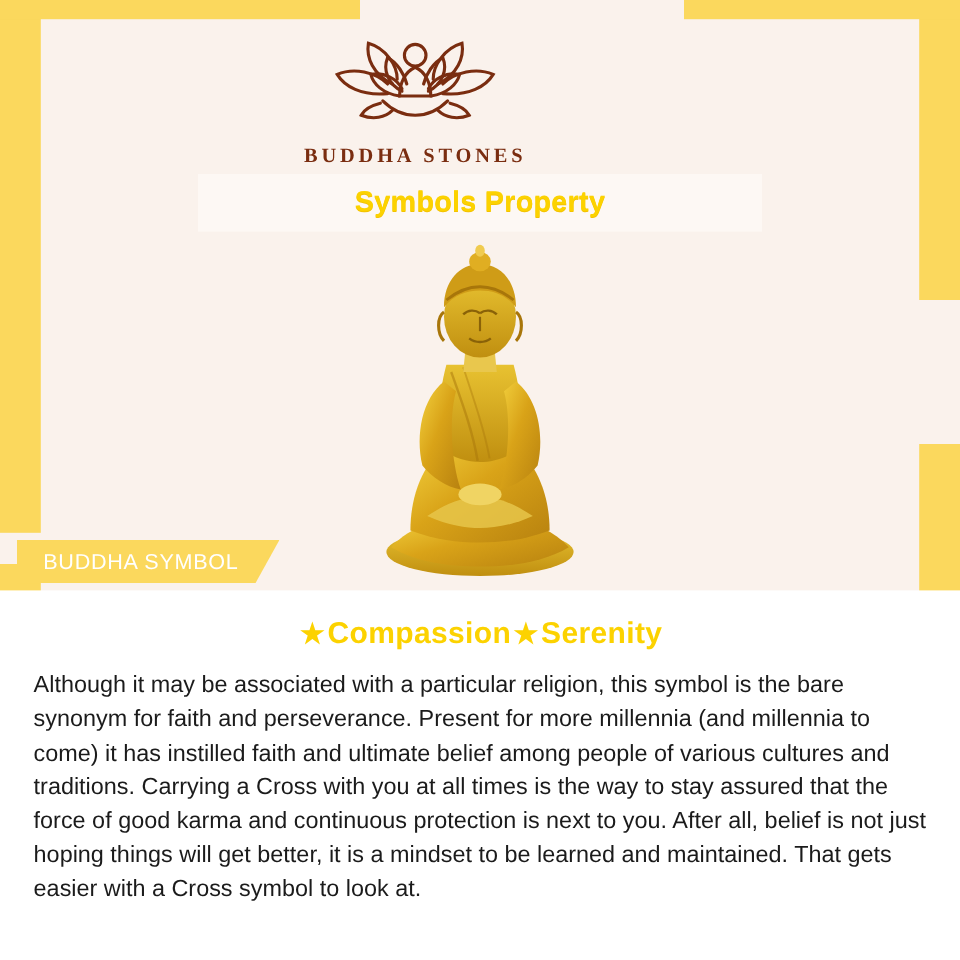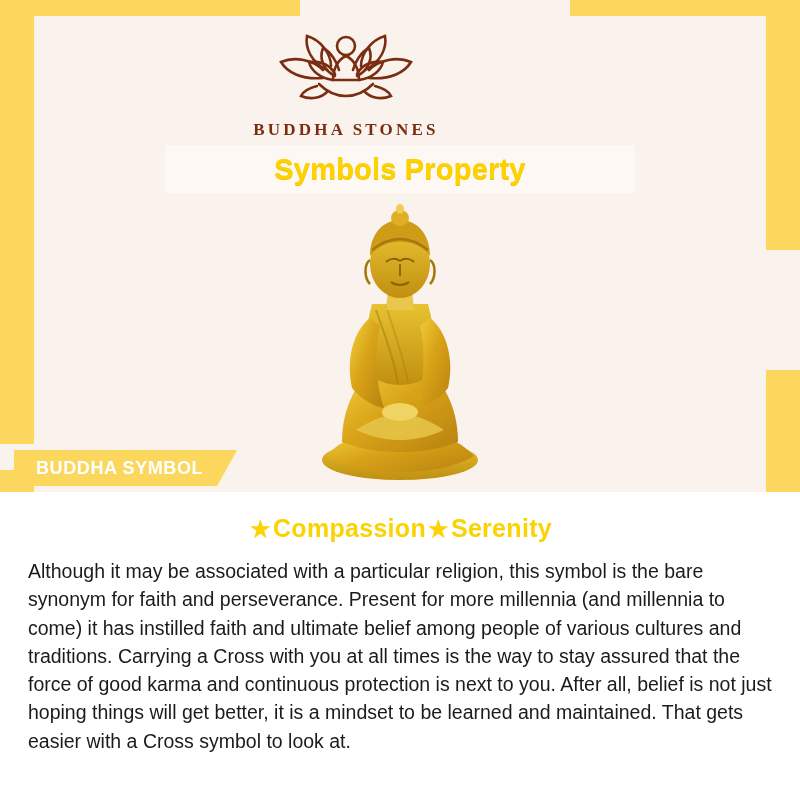--- a/index.html
+++ b/index.html
@@ -103,21 +103,21 @@
     top: 145px;
     left: 165px;
     width: 470px;
     height: 48px;
     background: #fdf8f4;
     display: flex;
     align-items: center;
     justify-content: center;
   }
   .title-text {
-    font-size: 29px;
+    font-size: 24px;
     font-weight: bold;
     color: #fcd200;
     letter-spacing: 0.2px;
     text-shadow: 0 1px 0 #f3c200;
   }
 
   
   .art-area {
     position: absolute;
     top: 193px;
@@ -136,21 +136,20 @@
   .tag {
     position: absolute;
     left: 14px;
     top: 450px;
     height: 36px;
     background: #fbd85d;
     display: flex;
     align-items: center;
     padding: 0 34px 0 22px;
     clip-path: polygon(0 0, 100% 0, calc(100% - 20px) 100%, 0 100%);
-    font-weight: bold;
   }
   .tag-text {
     font-size: 18px;
     color: #ffffff;
     letter-spacing: 0.6px;
   }
 
   
   .panel {
     position: absolute;

